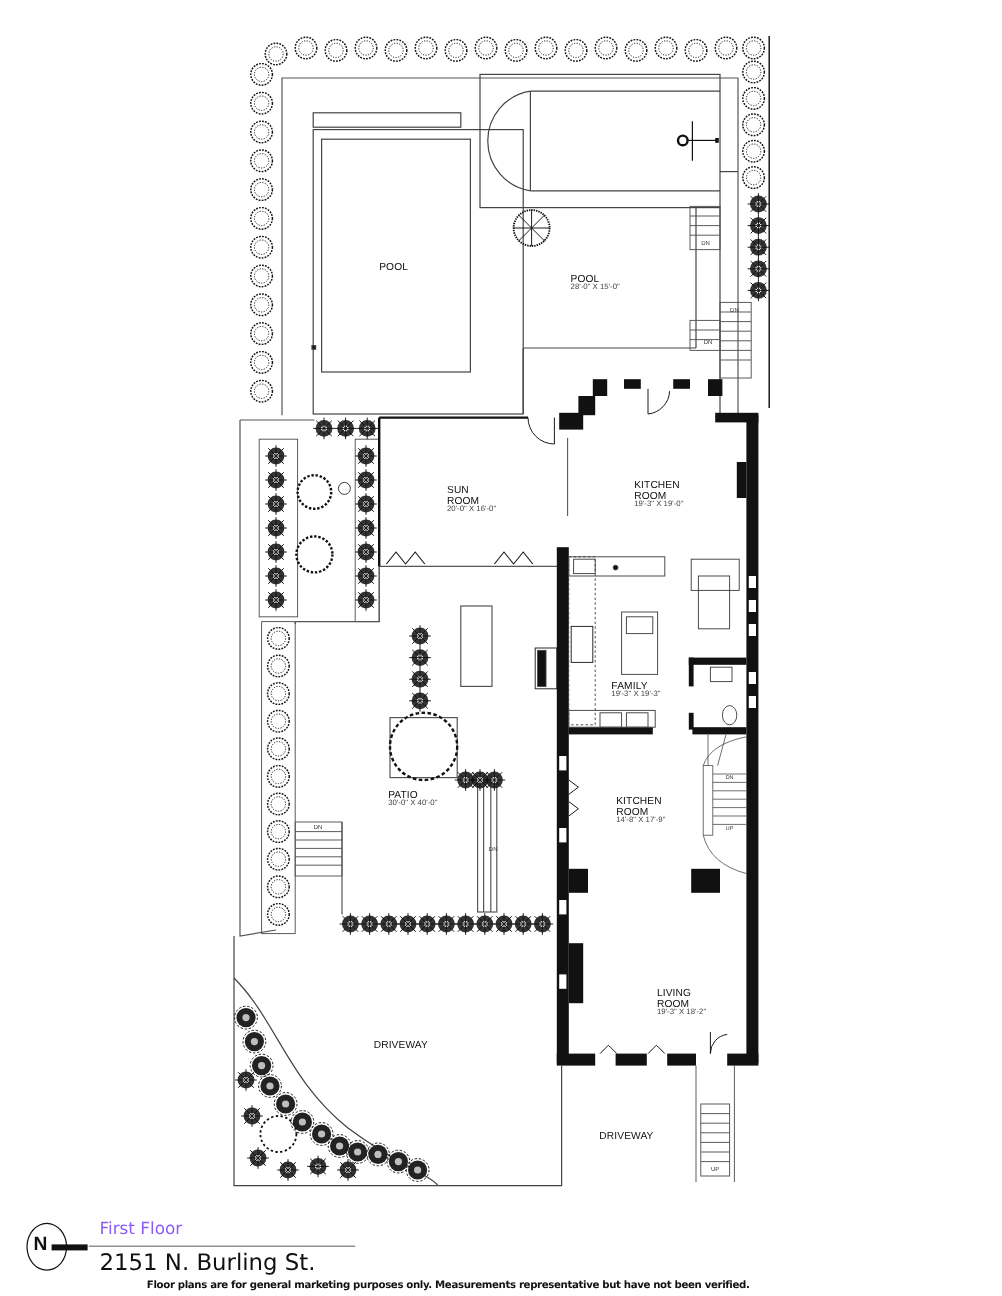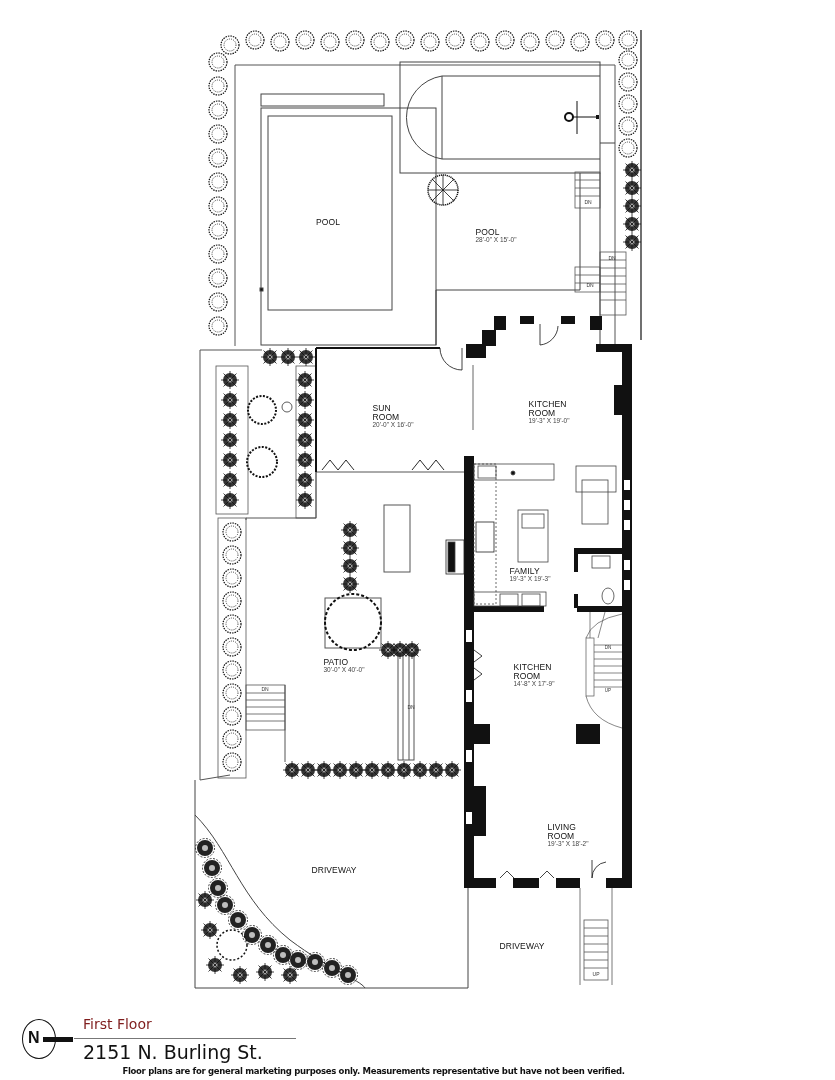--- a/index.html
+++ b/index.html
@@ -4,21 +4,21 @@
 <style>
   html, body { margin:0; padding:0; background:#ffffff; }
   body { width:835px; height:1080px; position:relative; overflow:hidden; font-family:"Liberation Sans", sans-serif; color:#111; }
   #plan { position:absolute; left:0; top:0; width:835px; height:1010px; }
   .room-label { position:absolute; text-align:left; transform:translateX(-50%); line-height:1.05; }
   .room-name { font-size:8.5px; font-weight:normal; color:#111; letter-spacing:0.1px; }
   .room-dim { font-size:6.5px; color:#444; }
   .north { position:absolute; left:22px; top:1019px; width:32px; height:38px; border:1.6px solid #111; border-radius:50%; }
   .north-n { position:absolute; left:5px; top:9px; font-size:16px; font-weight:bold; color:#111; }
   .north-bar { position:absolute; left:20px; top:17px; width:30px; height:5px; background:#111; }
-  .floor-name { position:absolute; left:83px; top:1016px; font-size:14px; color:#7f1d1d; font-family:"DejaVu Sans", sans-serif; }
+  .floor-name { position:absolute; left:83px; top:1016px; font-size:14px; color:#8b5cf6; font-family:"DejaVu Sans", sans-serif; }
   .title-rule { position:absolute; left:74px; top:1038px; width:222px; height:1px; background:#777; }
   .address { position:absolute; left:83px; top:1041px; font-size:19px; color:#111; font-family:"DejaVu Sans", sans-serif; }
   .disclaimer { position:absolute; left:0; width:747px; top:1066px; text-align:center; font-size:8.5px; color:#111; font-weight:bold; font-family:"DejaVu Sans", sans-serif; letter-spacing:-0.3px; }
 </style>
 </head>
 <body>
 
 <svg id="plan" viewBox="0 0 835 1010" xmlns="http://www.w3.org/2000/svg">
   <defs>
     <g id="shrub">

